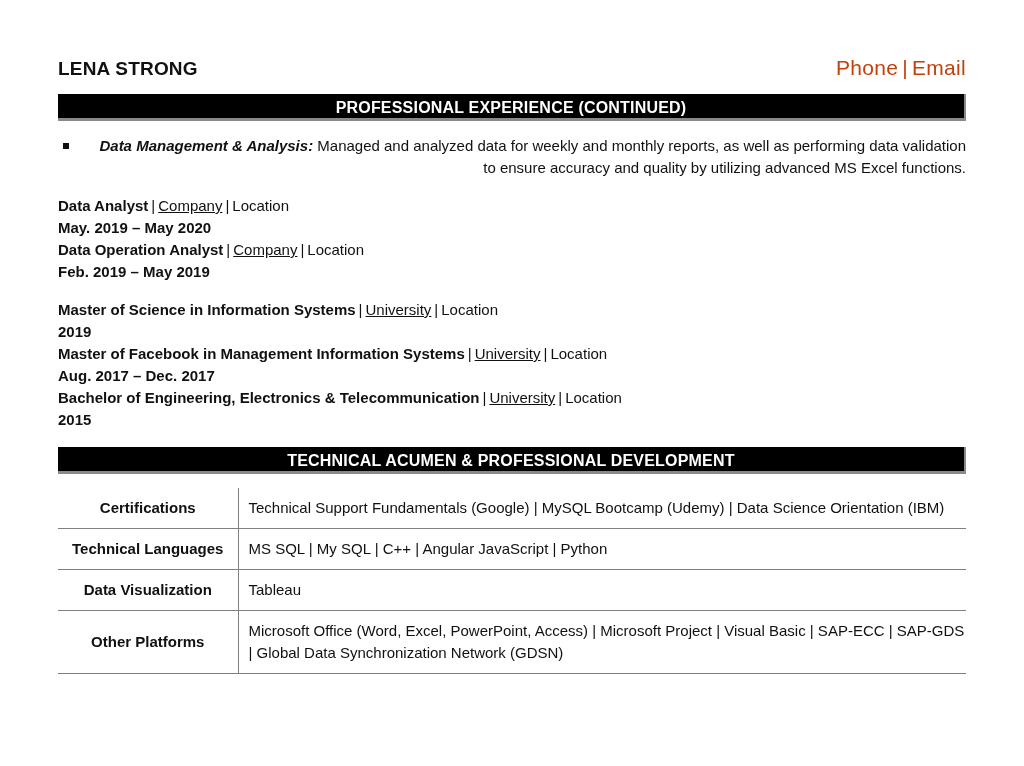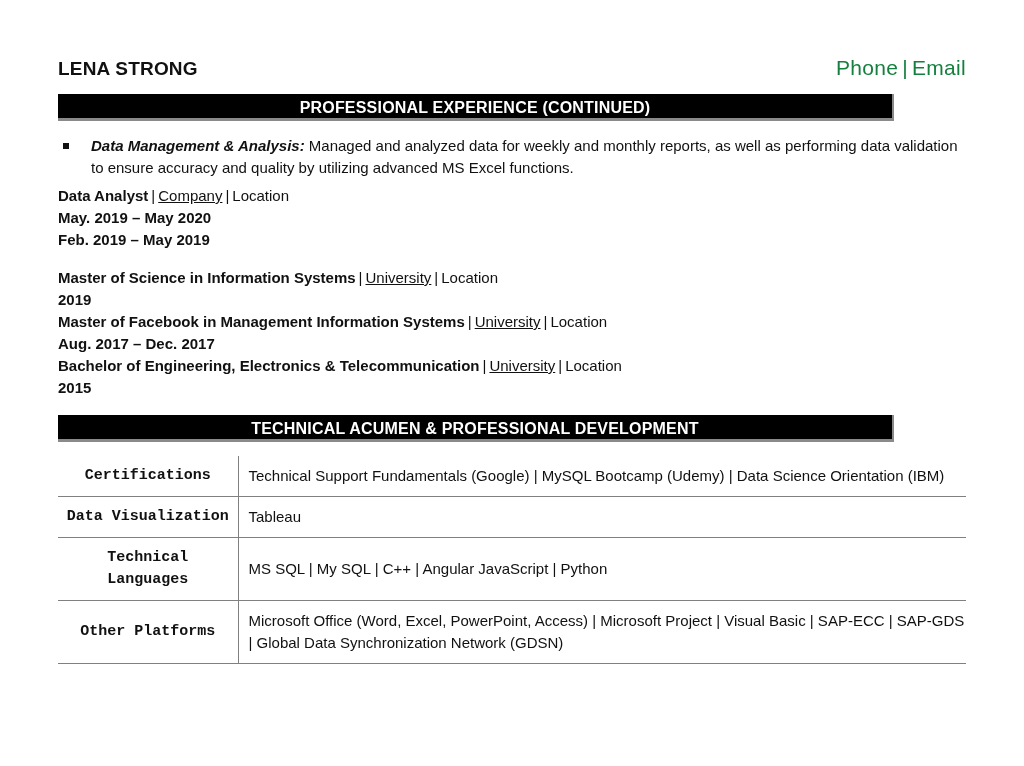--- a/index.html
+++ b/index.html
@@ -43,45 +43,45 @@
     font-size: 19px;
     font-weight: bold;
     letter-spacing: 0.2px;
     line-height: 22px;
     white-space: nowrap;
   }
   .contact-line {
     font-size: 21px;
     font-weight: normal;
     line-height: 24px;
-    color: #15803d;
+    color: #c2410c;
     white-space: nowrap;
     letter-spacing: 0.3px;
   }
   .contact-sep { padding: 0 4px; }
 
   
   .section-banner {
     position: relative;
     background: #000000;
     color: #ffffff;
     text-align: center;
     font-size: 16px;
     font-weight: bold;
     letter-spacing: 0.2px;
     height: 27px;
     line-height: 27px;
-    width: 836px;
+    width: 908px;
     border-right: 2px solid #8a8a8a;
     border-bottom: 3px solid #8a8a8a;
     margin-bottom: 14px;
   }
 
   
-  .bullet-list { margin: 0 0 6px 0; padding: 0; list-style: none; }
+  .bullet-list { margin: 0 0 16px 0; padding: 0; list-style: none; text-align: right; }
   .bullet-item {
     position: relative;
     padding-left: 33px;
     font-size: 15px;
     line-height: 22px;
     color: #111111;
   }
   .bullet-marker {
     position: absolute;
     left: 5px;
@@ -122,21 +122,20 @@
     font-size: 15px;
     line-height: 22px;
   }
   .skills-table tr:first-child td { border-top: none; }
   .cell-label {
     width: 180px;
     text-align: center;
     font-weight: bold;
     border-right: 1px solid #808080;
     padding: 9px 8px;
-    font-family: Liberation Mono, monospace;
   }
   .cell-value {
     padding: 9px 0 9px 10px;
     font-weight: normal;
   }
 </style>
 </head>
 <body>
 
 <div class="page">
@@ -159,20 +158,21 @@
 
 
     <div class="entry-group">
 
       <div class="entry-row">
         <div class="entry-left"><span class="entry-title">Data Analyst</span><span class="pipe">|</span><span class="link-ph">Company</span><span class="pipe">|</span><span>Location</span></div>
         <div class="entry-date">May. 2019 – May 2020</div>
       </div>
 
       <div class="entry-row">
+        <div class="entry-left"><span class="entry-title">Data Operation Analyst</span><span class="pipe">|</span><span class="link-ph">Company</span><span class="pipe">|</span><span>Location</span></div>
         <div class="entry-date">Feb. 2019 – May 2019</div>
       </div>
 
     </div>
 
 
     <div class="entry-group">
 
       <div class="entry-row">
         <div class="entry-left"><span class="entry-title">Master of Science in Information Systems</span><span class="pipe">|</span><span class="link-ph">University</span><span class="pipe">|</span><span>Location</span></div>
@@ -193,28 +193,28 @@
 
     <div class="section-banner">TECHNICAL ACUMEN &amp; PROFESSIONAL DEVELOPMENT</div>
 
     <table class="skills-table">
       <tbody>
         <tr>
           <td class="cell-label">Certifications</td>
           <td class="cell-value">Technical Support Fundamentals (Google) | MySQL Bootcamp (Udemy) | Data Science Orientation (IBM)</td>
         </tr>
         <tr>
+          <td class="cell-label">Technical Languages</td>
+          <td class="cell-value">MS SQL | My SQL | C++ | Angular JavaScript | Python</td>
+        </tr>
+        <tr>
           <td class="cell-label">Data Visualization</td>
           <td class="cell-value">Tableau</td>
         </tr>
         <tr>
-          <td class="cell-label">Technical Languages</td>
-          <td class="cell-value">MS SQL | My SQL | C++ | Angular JavaScript | Python</td>
-        </tr>
-        <tr>
           <td class="cell-label">Other Platforms</td>
           <td class="cell-value">Microsoft Office (Word, Excel, PowerPoint, Access) | Microsoft Project | Visual Basic | SAP-ECC | SAP-GDS | Global Data Synchronization Network (GDSN)</td>
         </tr>
       </tbody>
     </table>
 
   </div>
 </div>
 
 </body></html>

